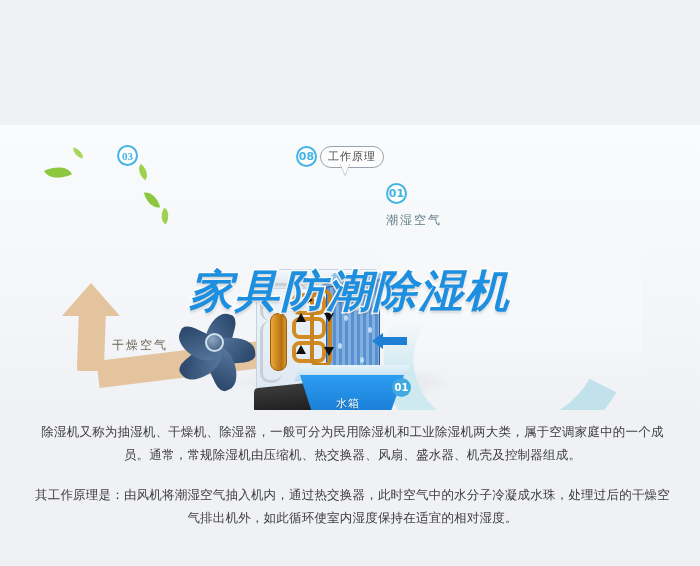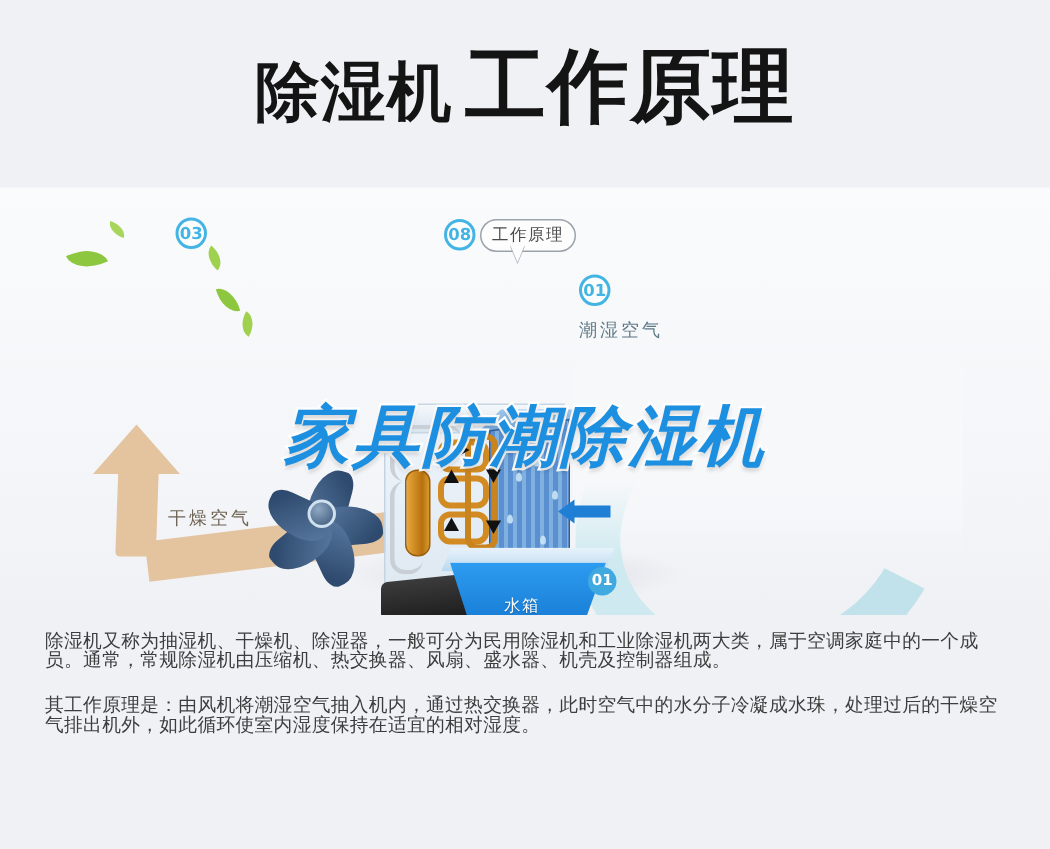--- a/index.html
+++ b/index.html
@@ -222,21 +222,21 @@
 
   
   .badge-o {
     position: absolute;
     width: 21px; height: 21px; border-radius: 50%;
     border: 2px solid #43b4e4;
     color: #43b4e4; font-size: 11px; font-weight: bold;
     display: flex; align-items: center; justify-content: center;
     background: rgba(255,255,255,.75);
   }
-  .badge-03-ill { left: 117px; top: 20px; }
+  .badge-03-ill { left: 117px; top: 20px; font-family: Liberation Serif, serif; }
   .badge-02-ill { left: 296px; top: 21px; }
   .badge-01-ill { left: 386px; top: 58px; }
 
   
   .callout {
     position: absolute; left: 320px; top: 21px;
     padding: 2px 7px 3px 7px;
     border: 1px solid #9aa3ad; border-radius: 11px;
     background: #fdfdfd; font-size: 11px; color: #4a4a4a;
     letter-spacing: 1px; white-space: nowrap;
@@ -278,33 +278,31 @@
     paint-order: stroke fill;
     text-shadow: 0 2px 3px rgba(0,0,0,.18);
     white-space: nowrap;
   }
 
   
   .copy {
     position: absolute; left: 30px; top: 420px; width: 645px;
   }
   .para {
-    font-size: 12.5px; color: #3d3d3d; line-height: 13px;
+    font-size: 12.5px; color: #3d3d3d; line-height: 23px;
     letter-spacing: .2px;
+    text-align: center;
   }
   .para + .para { margin-top: 17px; }
 </style>
 </head>
 <body>
 
 <div id="page">
 
-  <div class="title-wrap">
-    <span class="title-a">除湿机</span><span class="title-b">工作原理</span>
-  </div>
 
   <div class="stage">
 
     <div class="floor-shadow"></div>
 
     <div class="blue-arc"></div>
     <div class="blue-arc-mask"></div>
 
     <div class="tan-band-fill"></div>
     <div class="tan-stem"></div>

